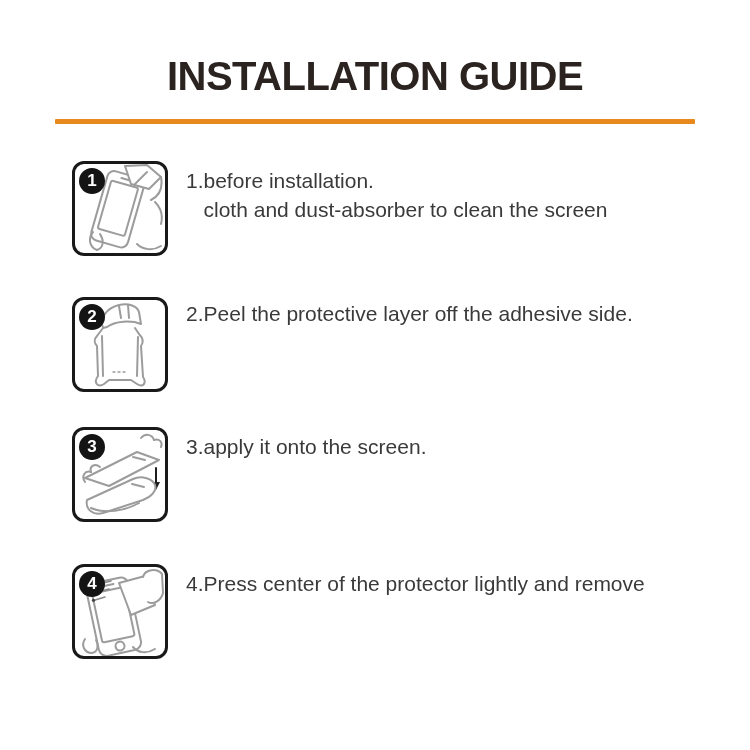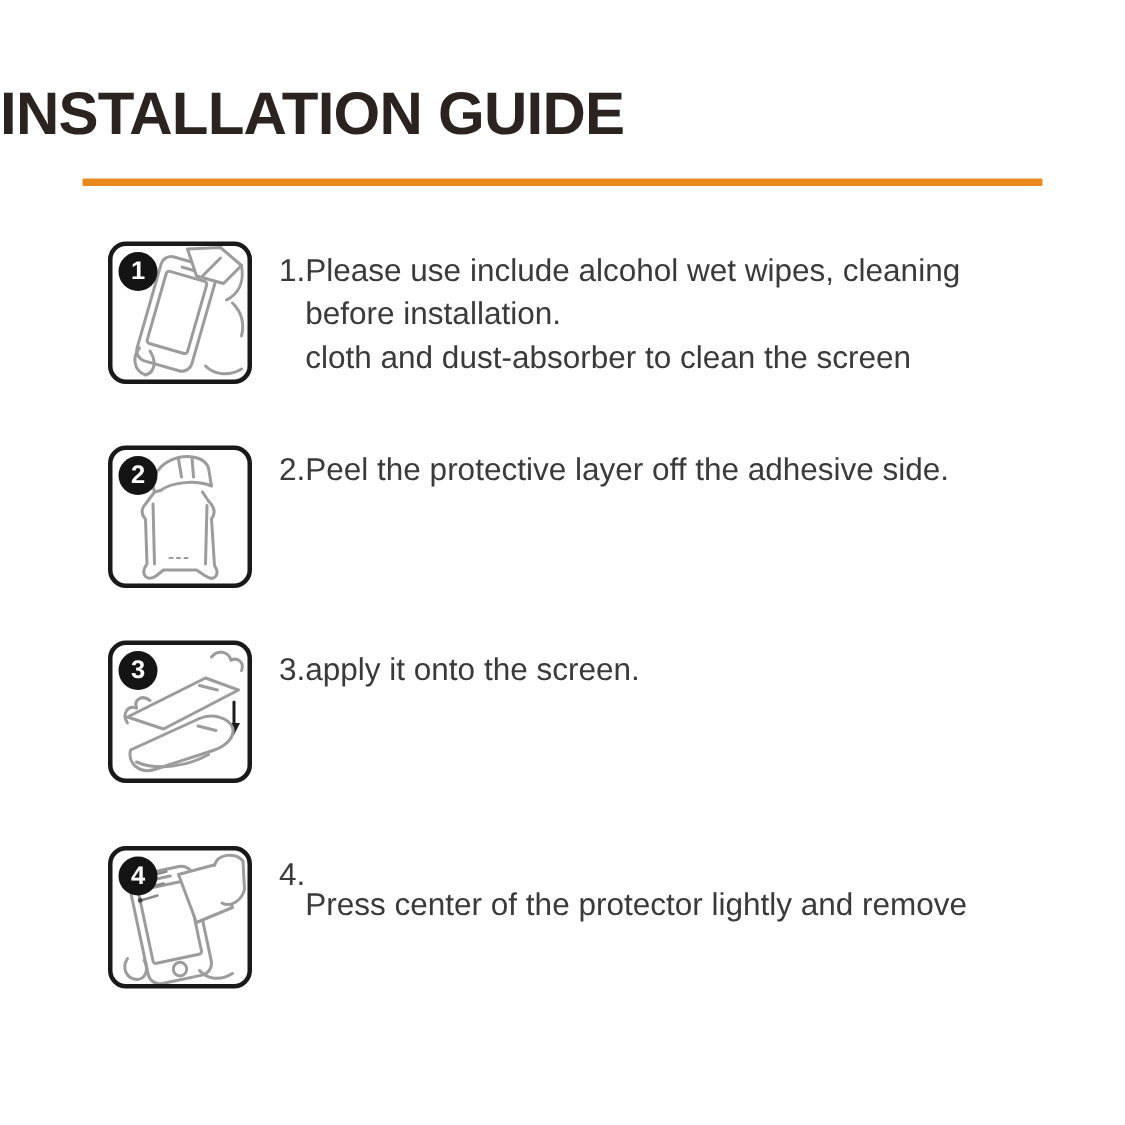--- a/index.html
+++ b/index.html
@@ -1,21 +1,21 @@
 <!DOCTYPE html>
 <html><head>
 <meta charset="utf-8">
 <style>
   html,body{margin:0;padding:0;background:#ffffff;}
   .canvas{
     position:relative;width:750px;height:750px;background:#ffffff;
     font-family:"Liberation Sans",sans-serif;overflow:hidden;
   }
   .title{
-    position:absolute;top:54px;left:0;width:100%;text-align:left;
+    position:absolute;top:54px;left:0;width:100%;text-align:center;
     font-size:40px;font-weight:bold;letter-spacing:-0.5px;color:#2a2320;
   }
   .rule{
     position:absolute;left:55px;top:119px;width:640px;height:5px;
     background:#e8891e;border-radius:1px;
   }
   .row{position:absolute;left:72px;width:660px;}
   .box{
     position:absolute;left:0;top:0;width:90px;height:89px;
     border:3px solid #191919;border-radius:12px;background:#fff;
@@ -64,21 +64,20 @@
             <path d="M80,38 C86,44 88,52 86,60"></path>
             <path d="M62,80 C68,86 78,87 86,82"></path>
             <path d="M18,68 C13,74 14,83 22,86 C29,84 29,76 25,70"></path>
           </g>
         </g>
       </svg>
     </div>
     <div class="text" style="top:5px;">
       <span class="prefix">1.</span>
       <span>
-        <span class="line" style="display:block;">Please use include alcohol wet wipes, cleaning</span>
         <span class="line" style="display:block;">before installation.</span>
         <span class="line" style="display:block;">cloth and dust-absorber to clean the screen</span>
       </span>
     </div>
   </div>
 
   <div class="row" style="top:297px;">
     <div class="box">
       <div class="badge">
         <span>2</span>
@@ -176,18 +175,18 @@
             <circle cx="22.5" cy="17.3" r="1.6"></circle>
             <circle cx="20.5" cy="25.3" r="1.6"></circle>
             <circle cx="18.5" cy="33.3" r="1.6"></circle>
           </g>
         </g>
       </svg>
     </div>
     <div class="text" style="top:5px;">
       <span class="prefix">4.</span>
       <span>
-        <span class="line" style="display:block;margin-top:20px;">Press center of the protector lightly and remove</span>
+        <span class="line" style="display:block;">Press center of the protector lightly and remove</span>
       </span>
     </div>
   </div>
 
 </div>
 
 </body></html>

